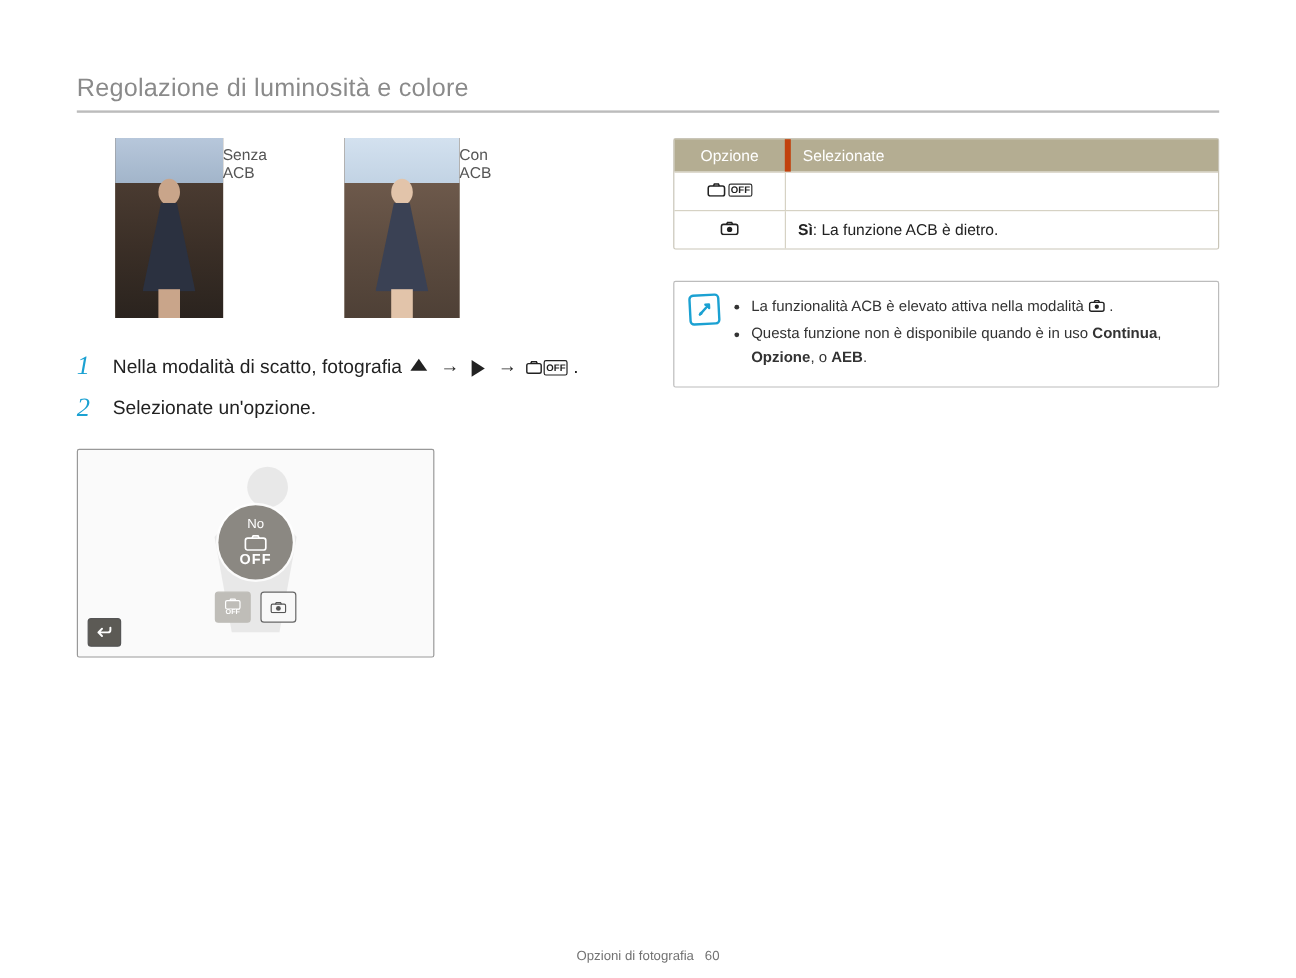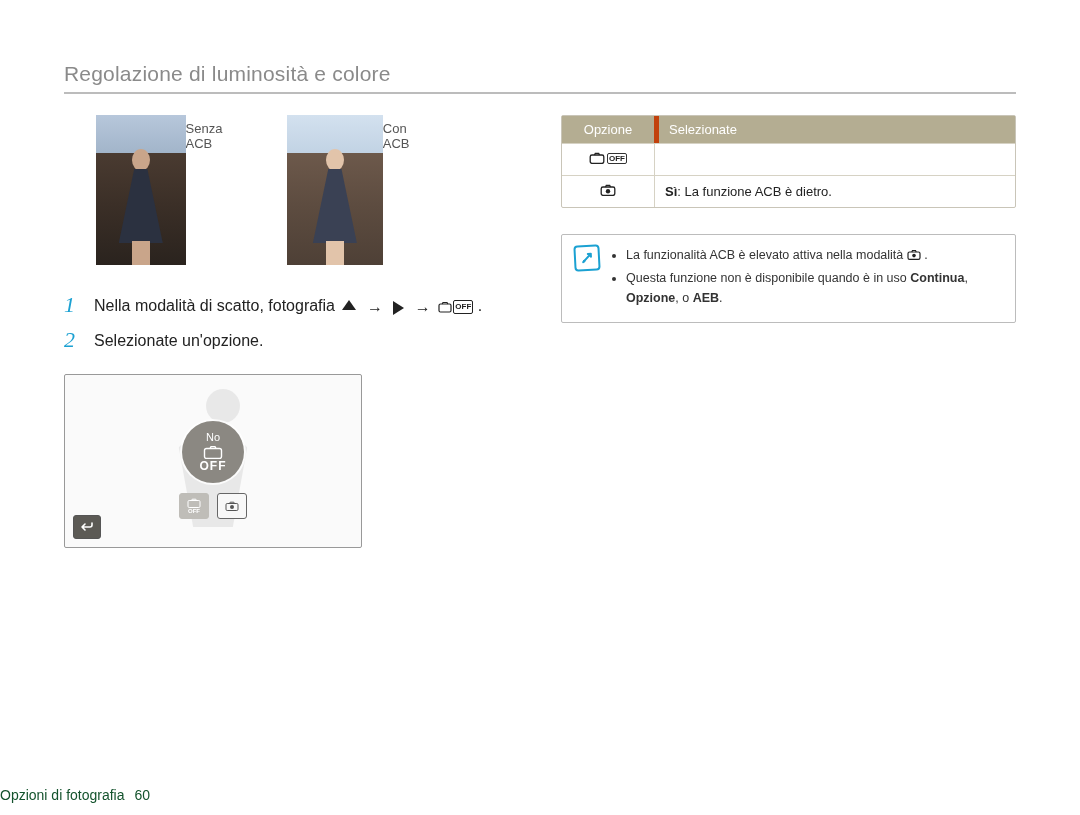--- a/index.html
+++ b/index.html
@@ -258,23 +258,23 @@
     font-weight:bold; font-size:14px; transform:rotate(-3deg);
   }
   .note-body ul{ margin:0; padding-left:16px;}
   .note-body li{ margin-bottom:4px;}
   .note-body .cam-sm{ font-size:13px;}
   .note-body b{font-weight:bold;}
 
   .footer {
     position:absolute;
     left:0; right:0; bottom:12px;
-    text-align:left;
-    font-size:14px;
-    color:#14532d;
+    text-align:center;
+    font-size:11px;
+    color:#737373;
   }
   .footer .pg{margin-left:6px;}
 </style>
 </head>
 <body>
 
 <div class="page">
 
   <div class="breadcrumb">Regolazione di luminosità e colore</div>
   <div class="rule"></div>

